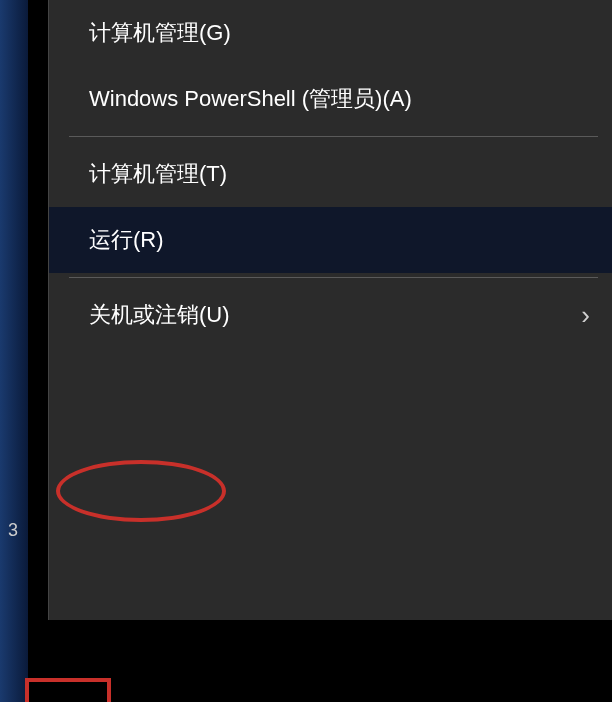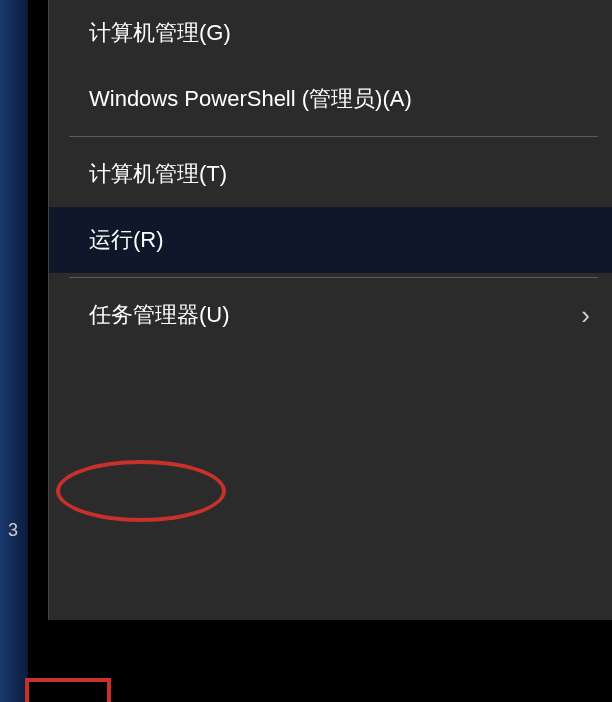--- a/index.html
+++ b/index.html
@@ -115,21 +115,21 @@
 
 
 
   <div class="menu-item highlighted">
     <span>运行(R)</span>
   </div>
 
   <div class="separator"></div>
 
   <div class="menu-item">
-    <span>任务管理器(U)</span>
+    <span>关机或注销(U)</span>
     <span class="chevron">›</span>
   </div>
 
 
 </div>
 
 <div class="red-oval"></div>
 <div class="red-box"></div>
 
 </body></html>

